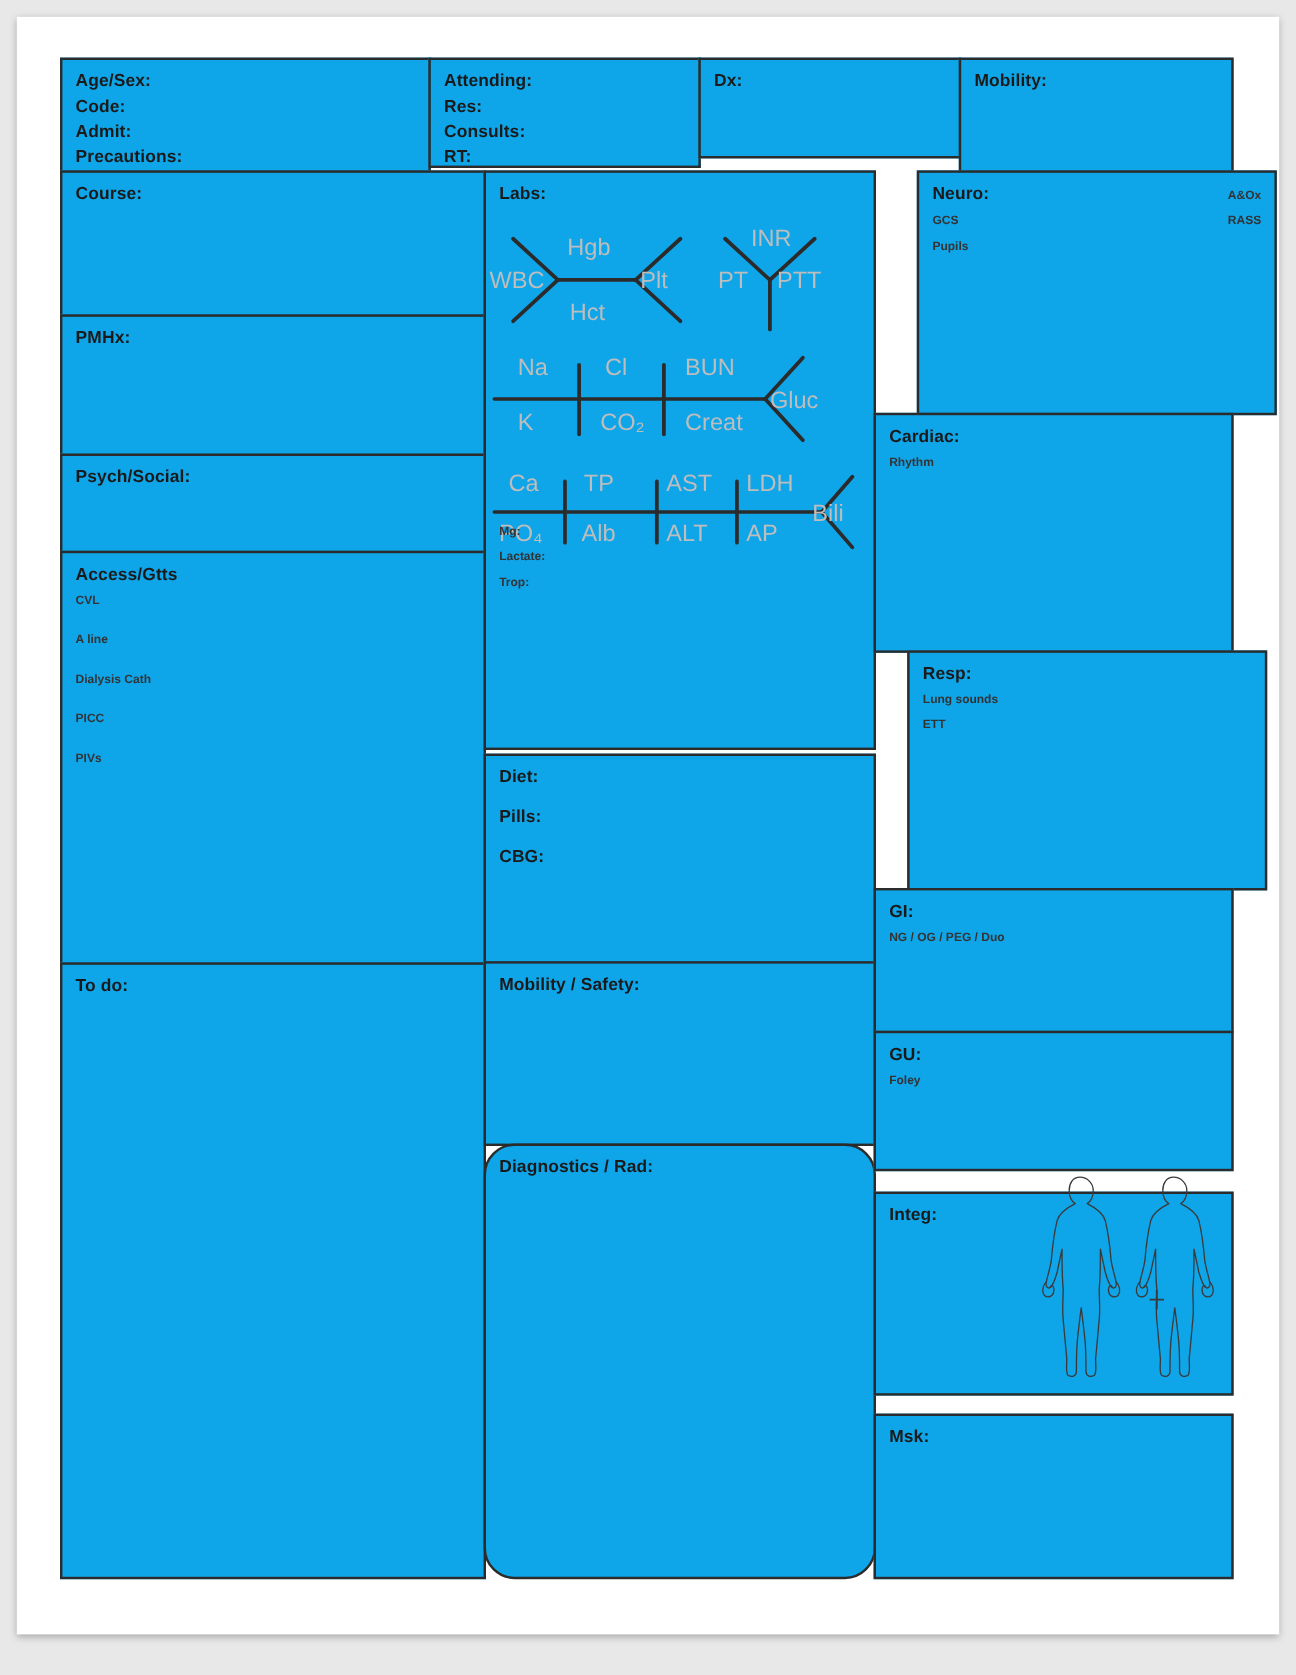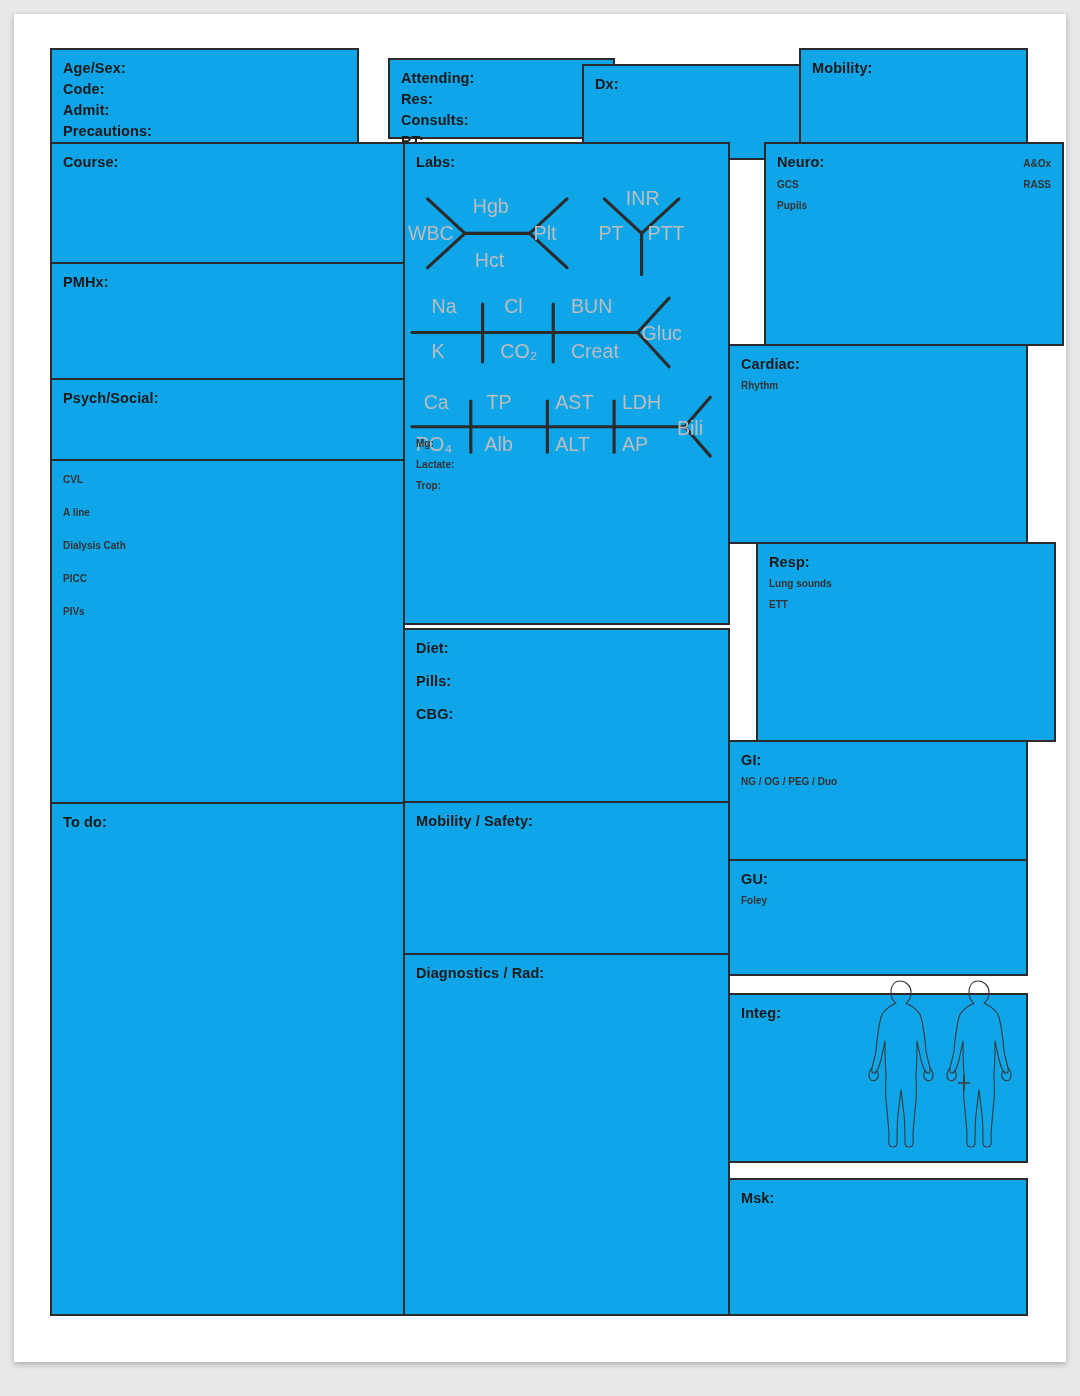--- a/index.html
+++ b/index.html
@@ -52,48 +52,49 @@
 <div id="page">
 <div id="sheet">
 
   <div class="cell" style="left:0px;top:0px;width:309px;height:96px;">
     <div class="hdr">Age/Sex:</div>
     <div class="hdr">Code:</div>
     <div class="hdr">Admit:</div>
     <div class="hdr">Precautions:</div>
   </div>
 
-  <div class="cell" style="left:307px;top:10px;width:227px;height:81px;margin-left:31px;">
+  <div class="cell" style="left:307px;top:0px;width:227px;height:92px;">
     <div class="hdr">Attending:</div>
     <div class="hdr">Res:</div>
     <div class="hdr">Consults:</div>
     <div class="hdr">RT:</div>
   </div>
 
-  <div class="cell" style="left:532px;top:16px;width:219px;height:96px;">
+  <div class="cell" style="left:532px;top:0px;width:219px;height:84px;">
     <div class="hdr">Dx:</div>
   </div>
 
   <div class="cell" style="left:749px;top:0px;width:229px;height:96px;">
     <div class="hdr">Mobility:</div>
   </div>
 
   <div class="cell" style="left:0px;top:94px;width:355px;height:122px;">
     <div class="hdr">Course:</div>
   </div>
 
   <div class="cell" style="left:0px;top:214px;width:355px;height:118px;">
     <div class="hdr">PMHx:</div>
   </div>
 
   <div class="cell" style="left:0px;top:330px;width:355px;height:83px;">
     <div class="hdr">Psych/Social:</div>
   </div>
 
   <div class="cell" style="left:0px;top:411px;width:355px;height:345px;">
+    <div class="hdr">Access/Gtts</div>
     <div class="sub">CVL</div>
     <div class="gap"></div>
     <div class="sub">A line</div>
     <div class="gap"></div>
     <div class="sub">Dialysis Cath</div>
     <div class="gap"></div>
     <div class="sub">PICC</div>
     <div class="gap"></div>
     <div class="sub">PIVs</div>
   </div>
@@ -174,21 +175,21 @@
     <div class="gap"></div>
     <div class="hdr">Pills:</div>
     <div class="gap"></div>
     <div class="hdr">CBG:</div>
   </div>
 
   <div class="cell" style="left:353px;top:753px;width:327px;height:154px;">
     <div class="hdr">Mobility / Safety:</div>
   </div>
 
-  <div class="cell" style="left:353px;top:905px;width:327px;height:363px;">
+  <div class="cell" style="left:353px;top:905px;width:327px;height:363px;border-radius:26px;">
     <div class="hdr">Diagnostics / Rad:</div>
   </div>
 
   <div class="cell" style="left:678px;top:94px;width:300px;height:204px;margin-left:36px;">
     <div class="row-split">
       <div class="hdr">Neuro:</div>
       <div class="sub">A&amp;Ox</div>
     </div>
     <div class="row-split">
       <div class="sub">GCS</div>

